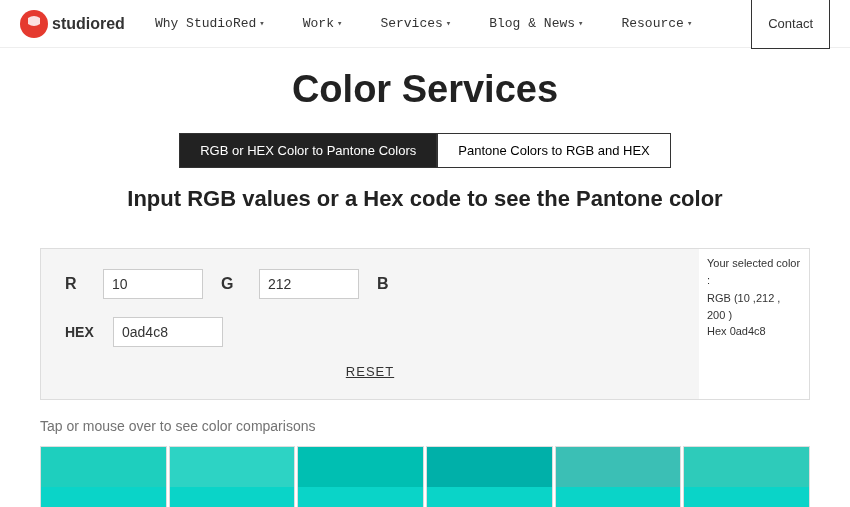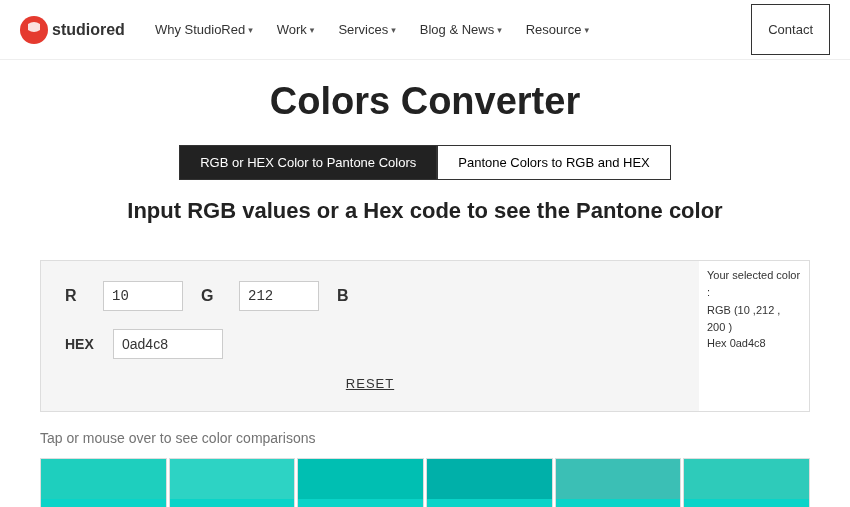--- a/index.html
+++ b/index.html
@@ -4,42 +4,43 @@
   <style>
     * { box-sizing: border-box; margin: 0; padding: 0; }
     body { font-family: Arial, sans-serif; background: #fff; color: #333; font-size: 14px; width: 850px; overflow-x: hidden; }
 
     
     .header {
       display: flex;
       align-items: center;
       padding: 8px 20px;
       border-bottom: 1px solid #eee;
-      height: 60px;
+      height: 48px;
     }
     .logo {
       display: flex;
       align-items: center;
       margin-right: 30px;
     }
     .logo-icon {
       width: 28px;
       height: 28px;
       margin-right: 4px;
     }
     .logo-text {
       font-size: 16px;
       font-weight: bold;
       color: #333;
     }
     .nav {
       display: flex;
       align-items: center;
       flex: 1;
-      gap: 24px;
+      gap: 38px;
+      font-family: Liberation Mono, monospace;
     }
     .nav-item {
       font-size: 13px;
       color: #333;
       cursor: pointer;
       display: flex;
       align-items: center;
       gap: 3px;
     }
     .nav-item .chevron {
@@ -115,27 +116,26 @@
       gap: 18px;
       margin-bottom: 18px;
     }
     .field-label {
       font-size: 16px;
       font-weight: bold;
       color: #333;
       width: 20px;
     }
     .field-input {
-      width: 80px;
+      width: 100px;
       padding: 6px 8px;
       border: 1px solid #ccc;
       background: #fff;
       font-size: 14px;
       color: #333;
-      font-family: Liberation Mono, monospace;
     }
     .hex-row {
       display: flex;
       align-items: center;
       gap: 18px;
       margin-bottom: 16px;
     }
     .hex-label {
       font-size: 14px;
       font-weight: bold;
@@ -247,21 +247,21 @@
     </span>
     <span class="nav-item">
       <span>Resource</span>
       <span class="chevron">▾</span>
     </span>
   </nav>
   <button class="contact-btn">Contact</button>
 </header>
 
 <div class="page-title-wrap">
-  <h1 class="page-title">Colors Converter</h1>
+  <h1 class="page-title">Color Services</h1>
 </div>
 
 <div class="tab-bar">
   <button class="tab-btn active">RGB or HEX Color to Pantone Colors</button>
   <button class="tab-btn inactive">Pantone Colors to RGB and HEX</button>
 </div>
 
 <div class="subtitle">Input RGB values or a Hex code to see the Pantone color</div>
 
 <div class="converter-area">

